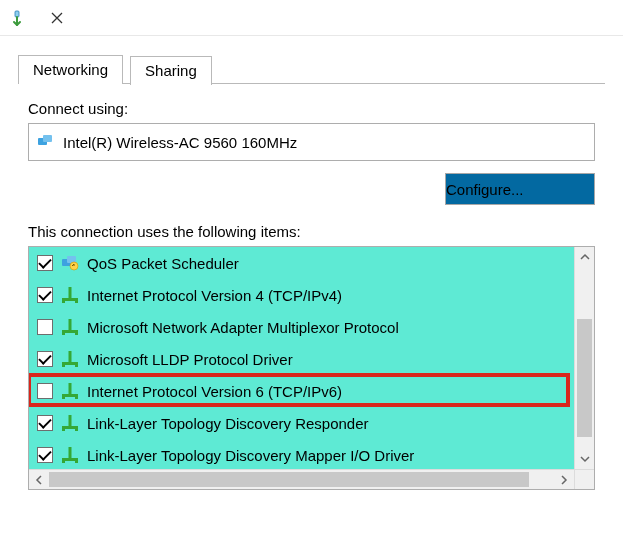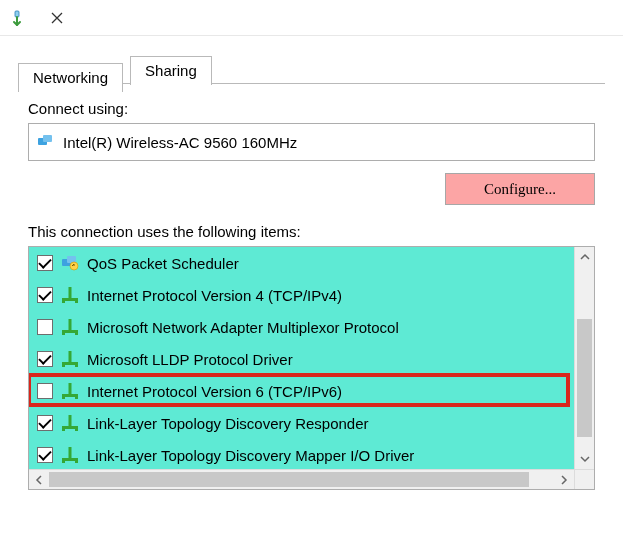--- a/index.html
+++ b/index.html
@@ -37,21 +37,21 @@
       position: relative;
     }
     .tab {
       border: 1px solid #b9b9b9;
       border-bottom: none;
       background: #fff;
       padding: 5px 14px 6px;
       font-size: 15px;
       margin-right: -1px;
       position: relative;
-      top: 9px;
+      top: 1px;
     }
     .tab.active {
       z-index: 2;
       background: #fff;
     }
     .tab.inactive {
       top: 2px;
       color: #000;
       margin-left: 8px;
     }
@@ -75,27 +75,25 @@
     }
     .btnrow {
       display: flex;
       justify-content: flex-end;
       margin: 12px 0 18px 0;
     }
     .btn {
       min-width: 150px;
       height: 32px;
       border: 1px solid #a7a7a7;
-      background: #fca5a5;
+      background: #0369a1;
       font-size: 15px;
       display: inline-flex;
       align-items: center;
-      justify-content: center;
       cursor: default;
-      font-family: Liberation Serif, serif;
     }
     .listshell {
       border: 1px solid #adadad;
       position: relative;
     }
     .listviewport {
       height: 224px;
       overflow: hidden;
       background: #5eead4;
       position: relative;

